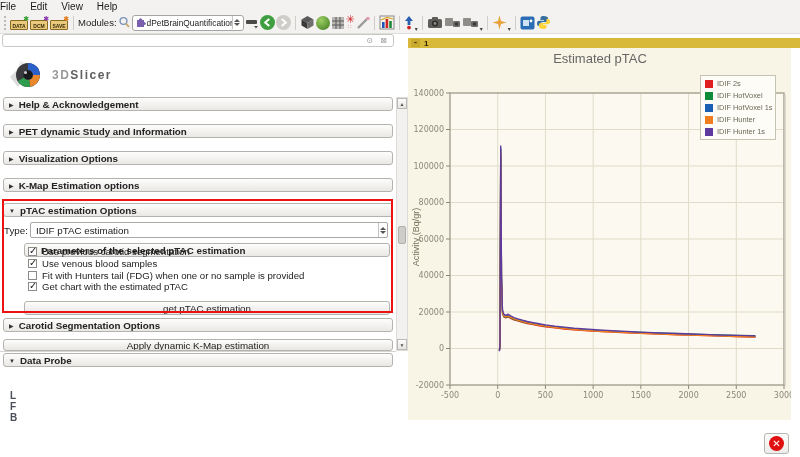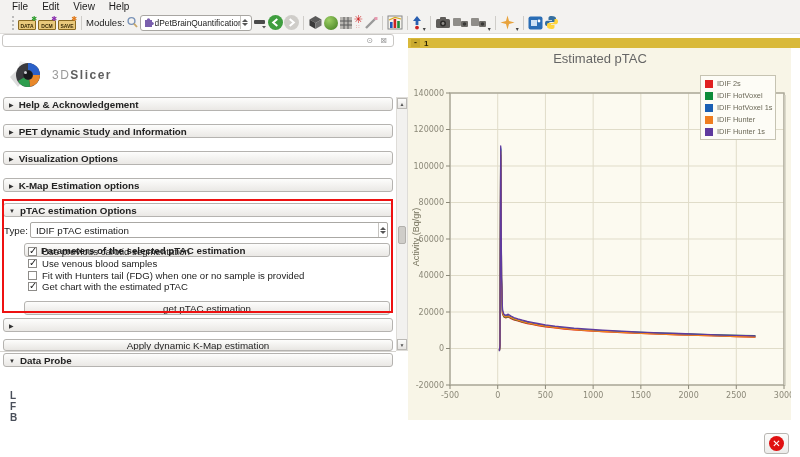--- a/index.html
+++ b/index.html
@@ -2,28 +2,28 @@
 <html><head>
 <meta charset="utf-8">
 <style>
   * { margin:0; padding:0; box-sizing:border-box; }
   html,body { width:800px; height:457px; overflow:hidden; background:#fff;
     font-family:"Liberation Sans","DejaVu Sans",sans-serif; }
   .abs { position:absolute; }
 
   
   #menubar { position:absolute; left:0; top:0; width:800px; height:12px;
-    background:#f3f2f0; display:flex; align-items:center; gap:14px; padding-left:12px;
+    background:#f3f2f0; display:flex; align-items:center; gap:14px; padding-left:0;
     font-size:10px; color:#1a1a1a; }
   .menu-item { cursor:default; }
 
   
   #toolbar { position:absolute; left:0; top:12px; width:800px; height:22px;
     background:#f3f2f0; border-bottom:1px solid #e0dedb; display:flex; align-items:center;
-    gap:1px; padding-left:12px; font-size:9.5px; color:#222; }
+    gap:1px; padding-left:4px; font-size:9.5px; color:#222; }
   .tbi { display:inline-flex; align-items:center; justify-content:center; height:18px; }
   .sep { width:1px; height:14px; background:#cfcdc9; margin:0 3px; }
   .handle { width:3px; height:14px; border-left:2px dotted #bbb; margin-right:2px; }
   .folder { width:19px; height:14px; position:relative; }
   .folder .body { position:absolute; left:0; bottom:0; width:18px; height:10px;
     background:#e9c97c; border:1px solid #8a6a22; border-radius:1px; }
   .folder .lbl { position:absolute; left:1px; bottom:1px; width:16px; text-align:center;
     font-size:5px; font-weight:bold; color:#3a2c08; letter-spacing:0; }
   .folder .star { position:absolute; right:0px; top:-1px; font-size:7px; line-height:7px; }
   .circle-btn { width:15px; height:15px; border-radius:50%; display:inline-flex;
@@ -36,21 +36,21 @@
     flex-direction:column; align-items:center; justify-content:center; gap:1px; }
   .spinner i { width:0; height:0; border-left:3px solid transparent; border-right:3px solid transparent; }
   .spinner .up { border-bottom:3px solid #555; }
   .spinner .dn { border-top:3px solid #555; }
 
   
   #panel-titlebar { position:absolute; left:2px; top:34px; width:392px; height:13px;
     background:#fff; border:1px solid #c9c7c4; border-radius:3px; }
   .tb-mini { position:absolute; top:1px; width:11px; height:10px; color:#999;
     font-size:8px; line-height:10px; text-align:center; }
-  #left-panel { position:absolute; left:0; top:47px; width:376px; height:410px; background:#fff; }
+  #left-panel { position:absolute; left:0; top:47px; width:376px; height:410px; background:#fff;font-weight:bold; }
   #logo { position:absolute; left:8px; top:8px; display:flex; align-items:center; gap:4px; }
   #logo-text { font-size:12px; letter-spacing:1.5px; color:#9a9a9a; }
   #logo-text b { color:#5f5f5f; }
 
   .sec { position:absolute; left:3px; width:390px; height:14px;
     background:linear-gradient(#fdfdfc,#eae8e5); border:1px solid #b5b3b0; border-radius:3px;
     display:flex; align-items:center; gap:5px; padding-left:5px;
     font-size:9.8px; font-weight:bold; color:#232323; cursor:default; }
   .tri::before { content:"\25B6"; font-size:6px; color:#333; position:relative; top:-1px; }
   .sec.on .tri::before { content:"\25BC"; }
@@ -347,20 +347,21 @@
   <span class="cb on"></span>
   <span>Get chart with the estimated pTAC</span>
   </div>
 
 <div class="btn" style="left:24px;top:301px;width:366px;height:14px">get pTAC estimation</div>
 
 <div id="red-box" style="border-color: rgb(238, 17, 17);"></div>
 
 <div class="sec" style="top:318px">
     <span class="tri"></span>
+    <span>Carotid Segmentation Options</span>
   </div>
 
 <div class="btn" style="left:3px;top:339px;width:390px;height:12px;overflow:hidden">Apply dynamic K-Map estimation</div>
 <div id="clip-line"></div>
 
 <div class="sec on" style="top:353px">
     <span class="tri"></span>
     <span>Data Probe</span>
   </div>
 

